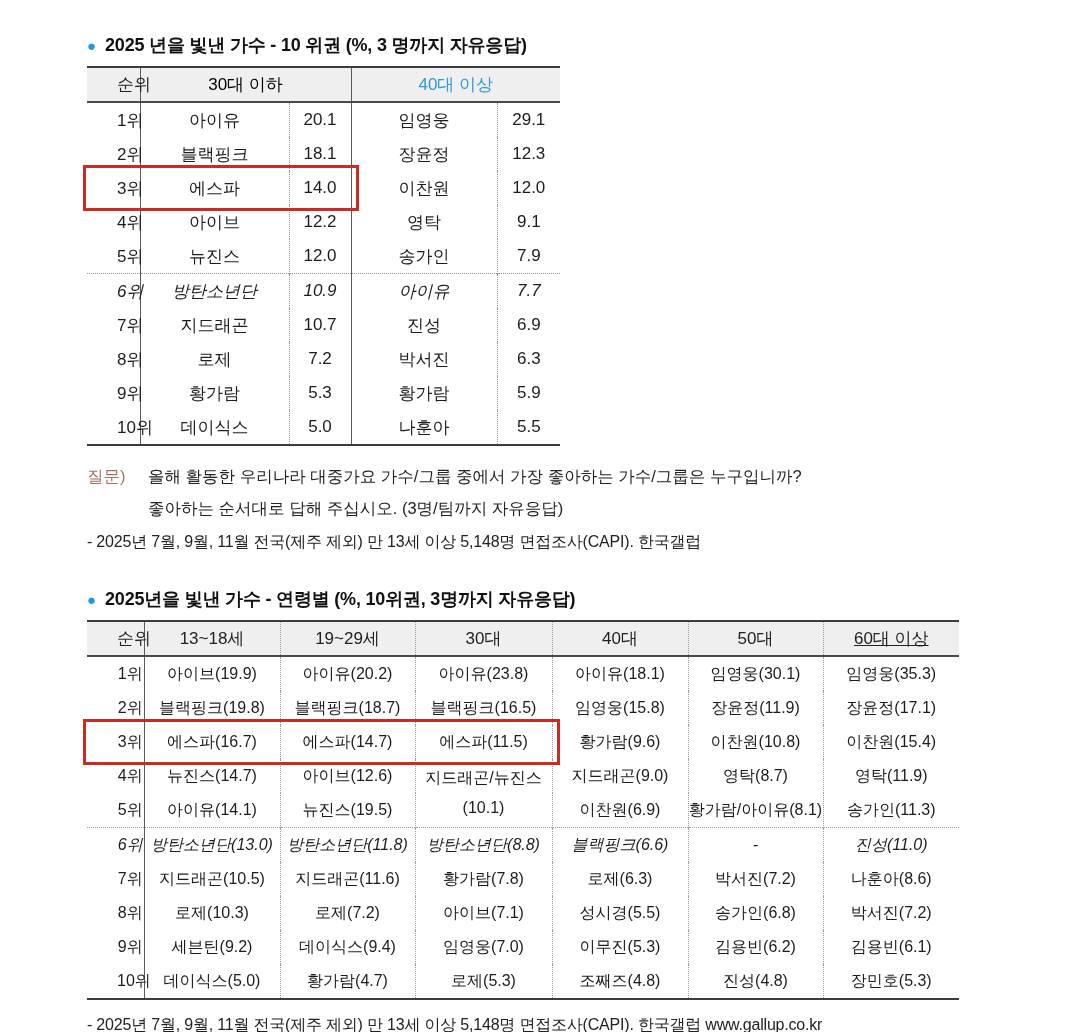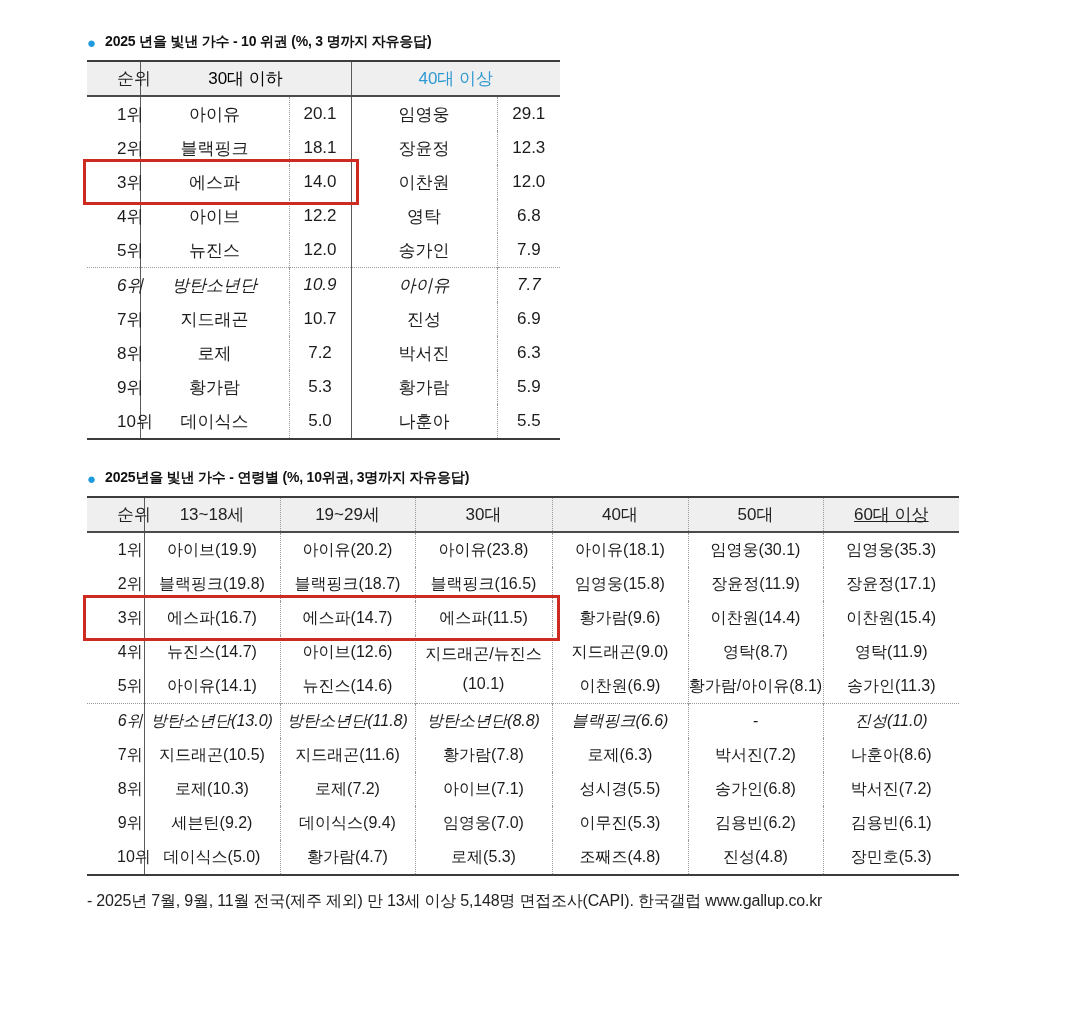--- a/index.html
+++ b/index.html
@@ -4,21 +4,21 @@
 <style>
   html,body{margin:0;padding:0;}
   body{
     width:1080px;height:1032px;background:#ffffff;overflow:hidden;
     font-family:"Liberation Sans","DejaVu Sans",sans-serif;color:#1c1c1c;
     -webkit-font-smoothing:antialiased;
   }
   .page{padding:33px 0 0 87px;}
   .sec-title{display:flex;align-items:center;margin:0 0 9px 0;}
   .bullet{color:#1e9bdd;font-size:15px;margin-right:9px;line-height:1;}
-  .sec-title .t{font-size:14px;font-weight:bold;letter-spacing:-0.2px;color:#111;text-align:right;}
+  .sec-title .t{font-size:18px;font-weight:bold;letter-spacing:-0.2px;color:#111;text-align:right;}
   .tbl-wrap{position:relative;}
   table{border-collapse:collapse;table-layout:fixed;border-top:2px solid #3c3c3c;border-bottom:2px solid #3c3c3c;}
   th,td{padding:0;text-align:center;vertical-align:middle;font-weight:normal;white-space:nowrap;}
   thead th{background:#efefef;border-bottom:2px solid #4a4a4a;height:33px;font-size:17px;color:#222;}
   tbody td{height:34px;}
   #t1{width:473px;}
   #t1 tbody td{font-size:17px;}
   #t2{width:872px;}
   #t2 tbody td{font-size:16px;}
   .c-rank{border-right:1px solid #5a5a5a;padding-left:30px;}
@@ -89,21 +89,21 @@
             <td class="c-n1">에스파</td>
             <td class="c-v1">14.0</td>
             <td class="c-n2">이찬원</td>
             <td class="c-v2">12.0</td>
           </tr>
           <tr>
             <td class="c-rank">4위</td>
             <td class="c-n1">아이브</td>
             <td class="c-v1">12.2</td>
             <td class="c-n2">영탁</td>
-            <td class="c-v2">6.8</td>
+            <td class="c-v2">9.1</td>
           </tr>
           <tr>
             <td class="c-rank">5위</td>
             <td class="c-n1">뉴진스</td>
             <td class="c-v1">12.0</td>
             <td class="c-n2">송가인</td>
             <td class="c-v2">7.9</td>
           </tr>
           <tr class="group-sep">
             <td class="c-rank">6위</td>
@@ -138,20 +138,28 @@
             <td class="c-n1">데이식스</td>
             <td class="c-v1">5.0</td>
             <td class="c-n2">나훈아</td>
             <td class="c-v2">5.5</td>
           </tr>
         </tbody>
     </table>
     <div class="hl-box t1"></div>
   </div>
 
+  <div class="q-block">
+    <div class="q-row">
+      <span class="q-label">질문)</span>
+      <span>올해 활동한 우리나라 대중가요 가수/그룹 중에서 가장 좋아하는 가수/그룹은 누구입니까?</span>
+    </div>
+    <div class="q-indent">좋아하는 순서대로 답해 주십시오. (3명/팀까지 자유응답)</div>
+    <div class="q-note">- 2025년 7월, 9월, 11월 전국(제주 제외) 만 13세 이상 5,148명 면접조사(CAPI). 한국갤럽</div>
+  </div>
 
   <div class="sec2">
     <div class="sec-title">
       <span class="bullet">●</span>
       <span class="t">2025년을 빛낸 가수 - 연령별 (%, 10위권, 3명까지 자유응답)</span>
     </div>
 
     <div class="tbl-wrap" style="width:872px;">
       <table id="t2">
         <colgroup>
@@ -192,41 +200,41 @@
               <td class="c-a3">임영웅(15.8)</td>
               <td class="c-a4">장윤정(11.9)</td>
               <td class="c-a5">장윤정(17.1)</td>
             </tr>
             <tr>
               <td class="c-rank">3위</td>
               <td class="c-a0">에스파(16.7)</td>
               <td class="c-a1">에스파(14.7)</td>
               <td class="c-a2">에스파(11.5)</td>
               <td class="c-a3">황가람(9.6)</td>
-              <td class="c-a4">이찬원(14.4)</td>
+              <td class="c-a4">이찬원(10.8)</td>
               <td class="c-a5">이찬원(15.4)</td>
             </tr>
             <tr>
               <td class="c-rank">4위</td>
               <td class="c-a0">뉴진스(14.7)</td>
               <td class="c-a1">아이브(12.6)</td>
               <td class="c-a2" rowspan="2">
                 <div class="merged-lines">
                   <div>지드래곤/뉴진스</div>
                   <div>(10.1)</div>
                 </div>
               </td>
               <td class="c-a3">지드래곤(9.0)</td>
               <td class="c-a4">영탁(8.7)</td>
               <td class="c-a5">영탁(11.9)</td>
             </tr>
             <tr>
               <td class="c-rank">5위</td>
               <td class="c-a0">아이유(14.1)</td>
-              <td class="c-a1">뉴진스(14.6)</td>
+              <td class="c-a1">뉴진스(19.5)</td>
               <td class="c-a3">이찬원(6.9)</td>
               <td class="c-a4">황가람/아이유(8.1)</td>
               <td class="c-a5">송가인(11.3)</td>
             </tr>
             <tr class="group-sep">
               <td class="c-rank">6위</td>
               <td class="c-a0">방탄소년단(13.0)</td>
               <td class="c-a1">방탄소년단(11.8)</td>
               <td class="c-a2">방탄소년단(8.8)</td>
               <td class="c-a3">블랙핑크(6.6)</td>

